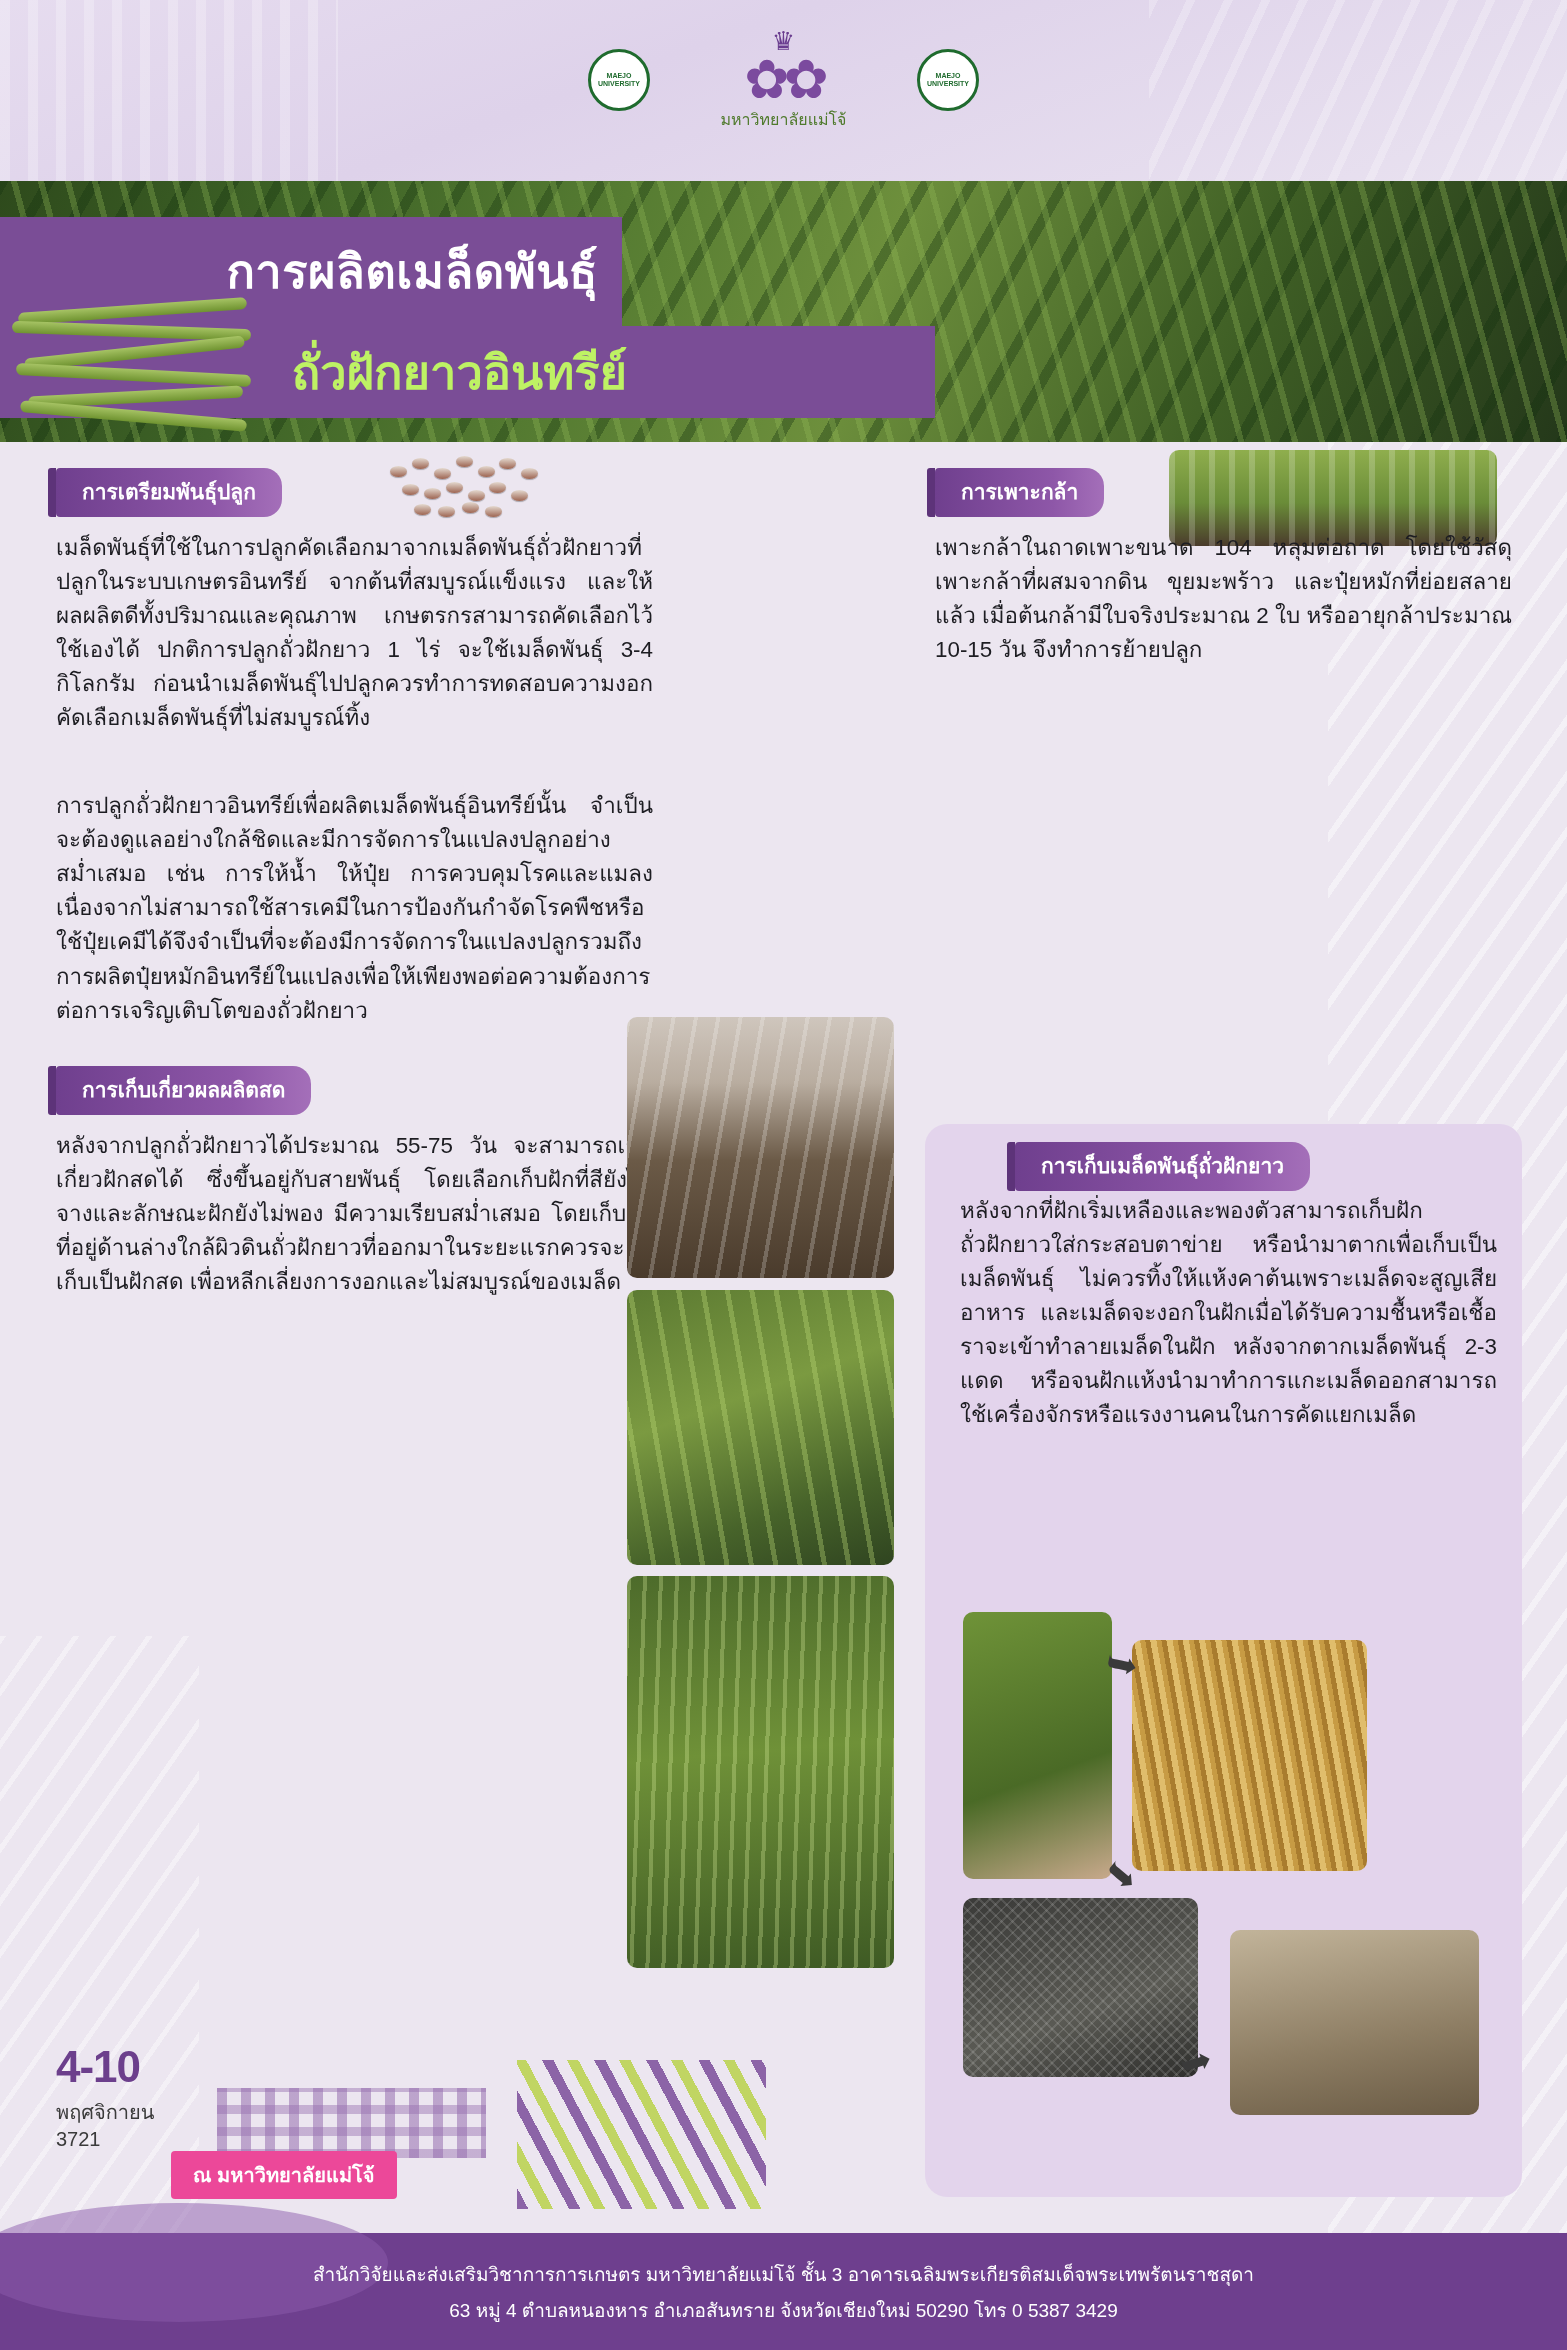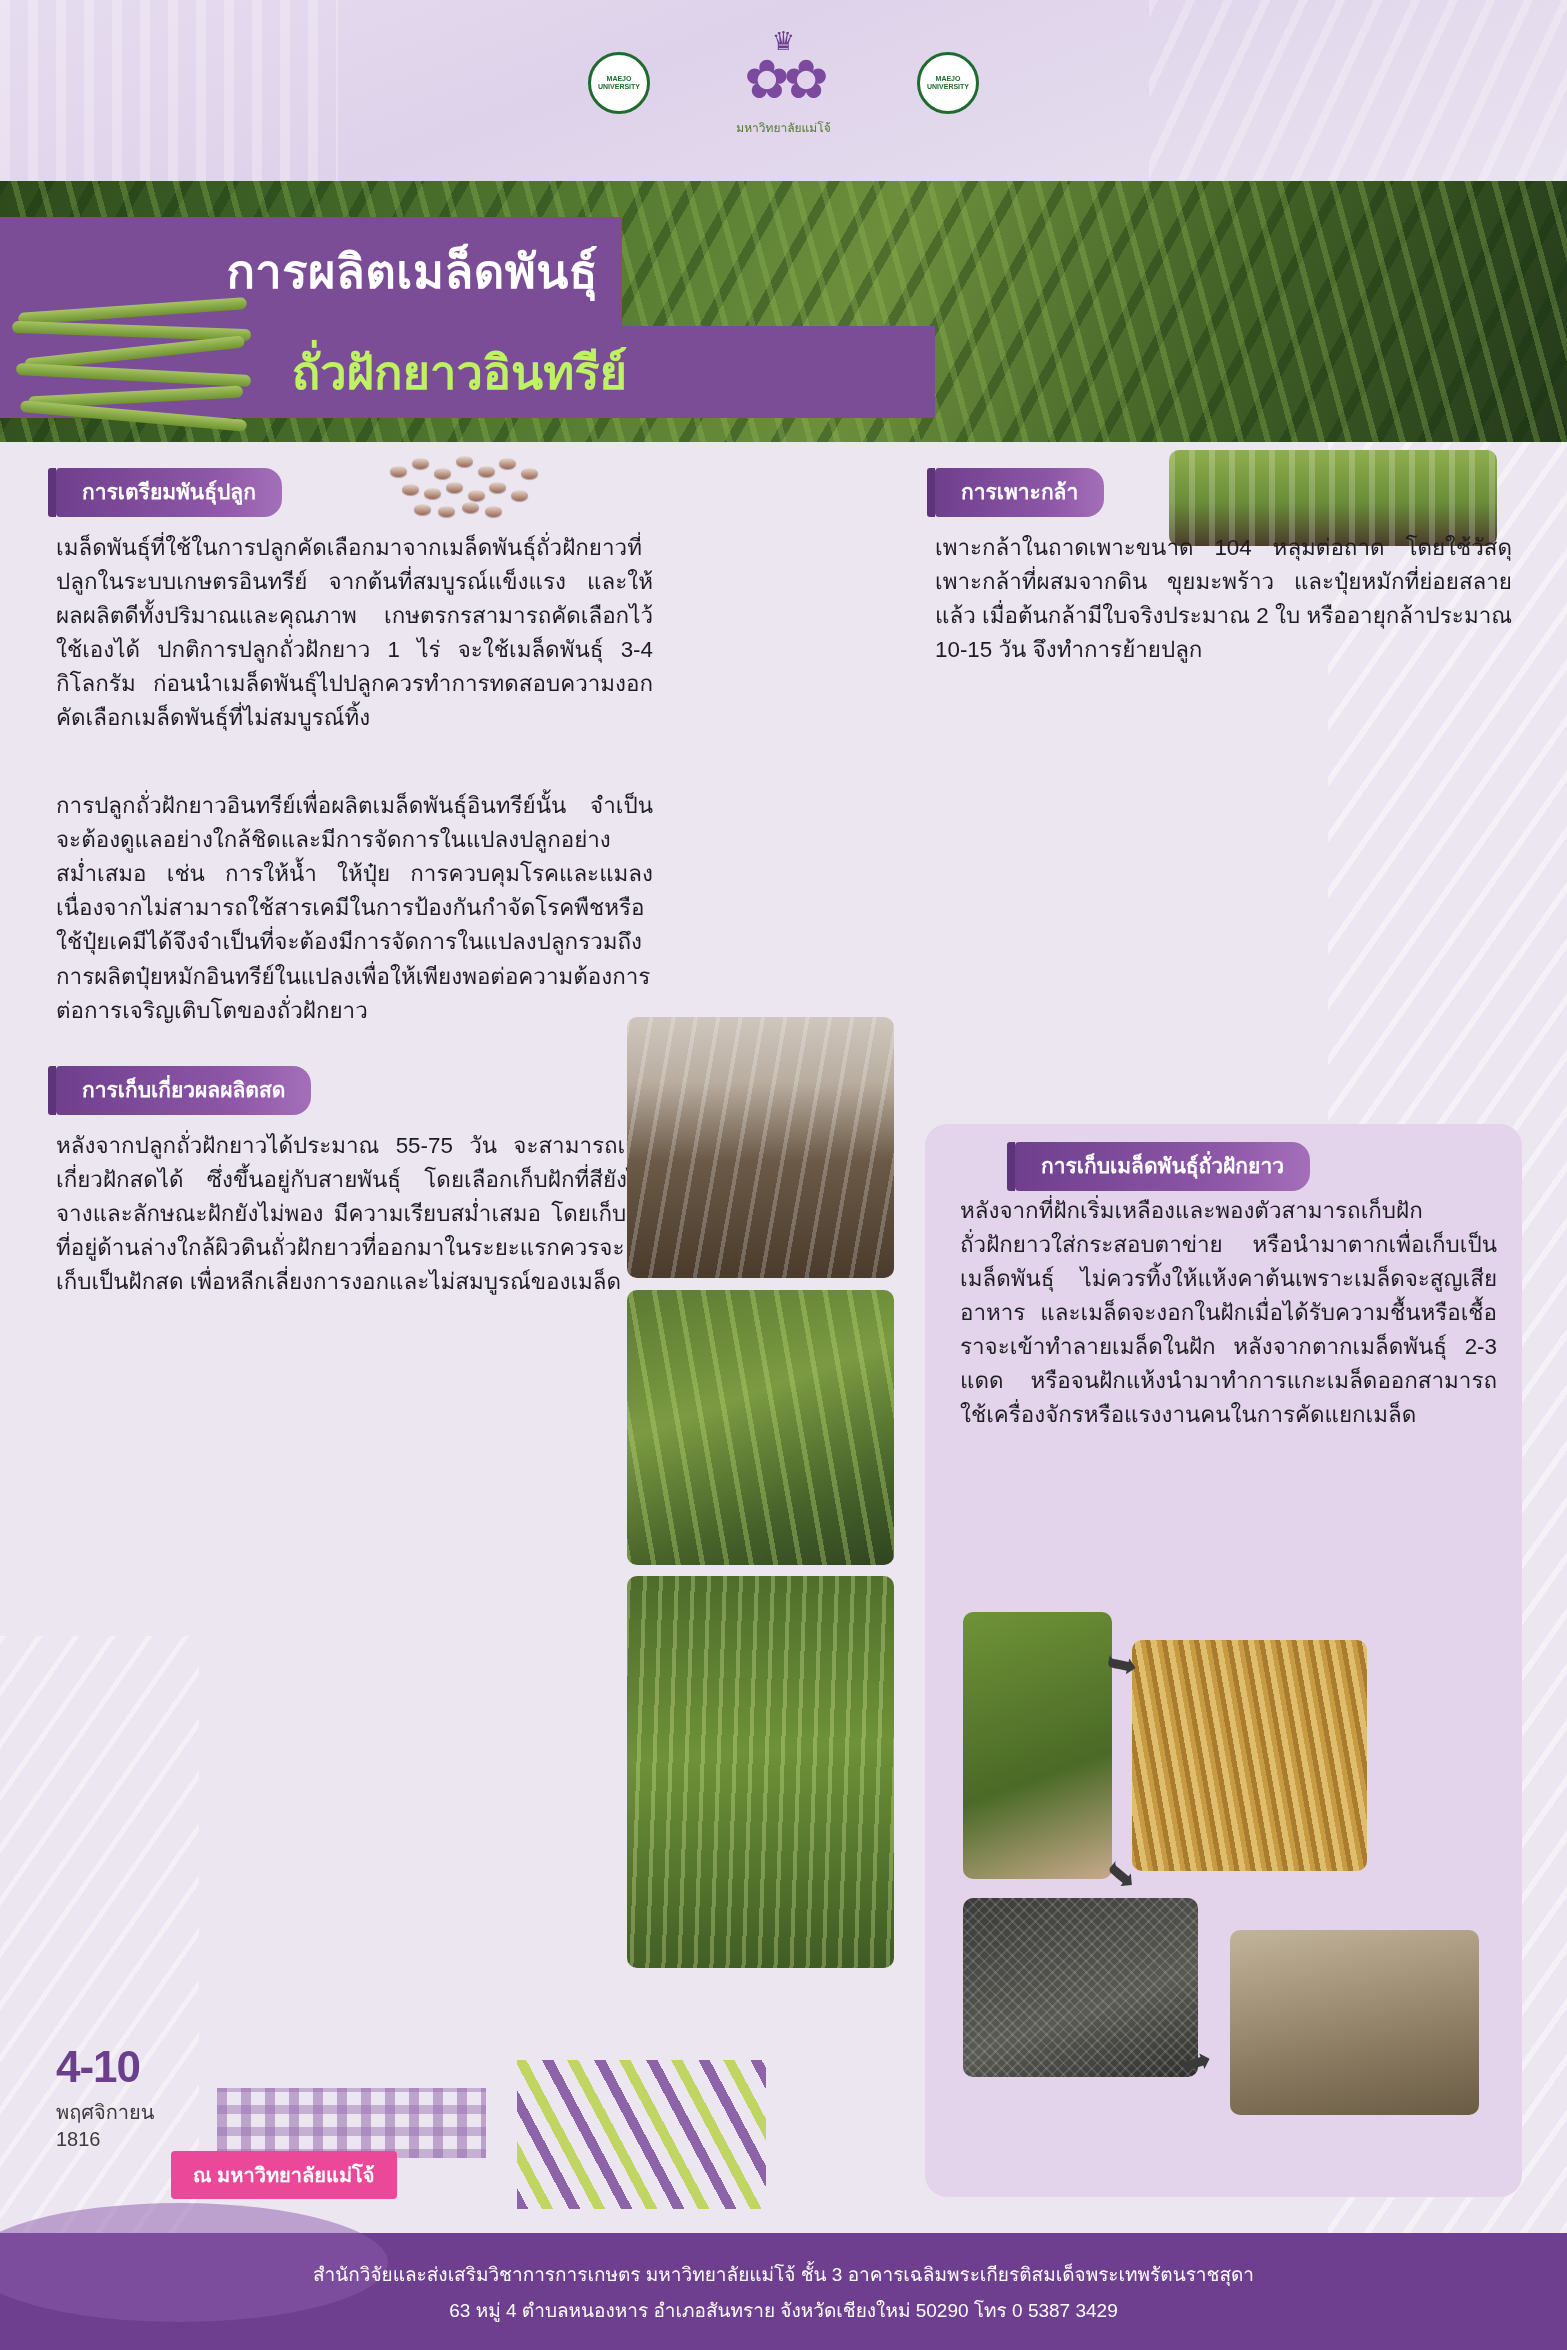--- a/index.html
+++ b/index.html
@@ -35,21 +35,21 @@
   .logo-circle {
     width: 62px; height: 62px; border-radius: 50%;
     border: 3px solid #1f6b2e; background: #ffffff;
     display: flex; align-items: center; justify-content: center;
     font-size: 7px; color: #1f6b2e; text-align: center; line-height: 1.1;
     font-weight: bold;
   }
   .logo-center { width: 199px; text-align: center; }
   .logo-center .crown { font-size: 26px; color: #6a3d8f; line-height: 1; }
   .logo-center .flower { font-size: 54px; color: #7b4a9e; line-height: .95; letter-spacing: -6px; }
-  .logo-center .uni-name { font-size: 12px; color: #4f7a2c; margin-top: 13px; }
+  .logo-center .uni-name { font-size: 16px; color: #4f7a2c; margin-top: 2px; }
 
   
   .hero {
     position: absolute; left: 0; top: 181px; width: 1567px; height: 261px;
     background:
       linear-gradient(110deg, #2e4a1c 0%, #3d6226 18%, #567c32 38%, #6d8f3c 55%, #3f5f25 78%, #24381a 100%);
     overflow: hidden;
   }
   .hero::after {
     content: ""; position: absolute; inset: 0;
@@ -325,21 +325,21 @@
 
 <div class="arrow" style="left:1106px; top:1642px;">➥</div>
 <div class="arrow" style="left:1106px; top:1853px; transform:rotate(40deg);">➥</div>
 <div class="arrow" style="left:1180px; top:2040px; transform:rotate(-18deg);">➥</div>
 
 <div class="plaid"></div>
 <div class="stripes-a"></div>
 <div class="date-block">
   <div class="range">4-10</div>
   <div class="month">พฤศจิกายน</div>
-  <div class="year">1816</div>
+  <div class="year">3721</div>
 </div>
 <div class="venue-pill">ณ มหาวิทยาลัยแม่โจ้</div>
 
 <div class="footer">
   <div class="wave"></div>
   <span>สำนักวิจัยและส่งเสริมวิชาการการเกษตร มหาวิทยาลัยแม่โจ้ ชั้น 3 อาคารเฉลิมพระเกียรติสมเด็จพระเทพรัตนราชสุดา</span>
   <span>63 หมู่ 4 ตำบลหนองหาร อำเภอสันทราย จังหวัดเชียงใหม่ 50290  โทร 0 5387 3429</span>
 </div>
 
 

